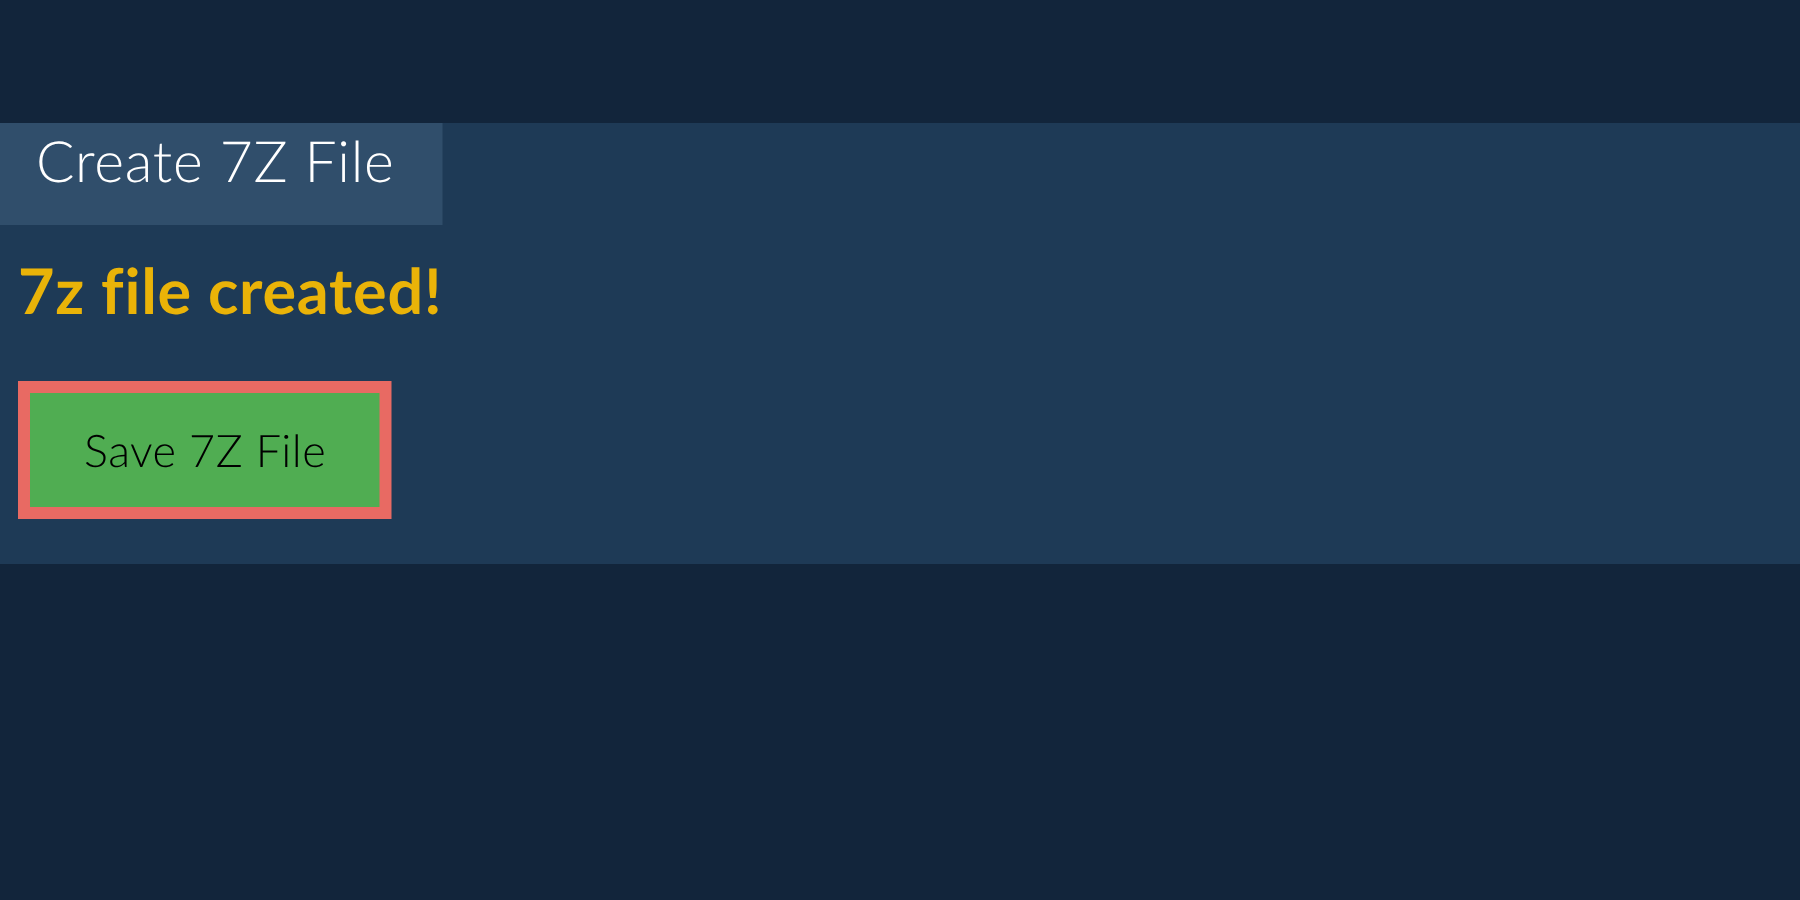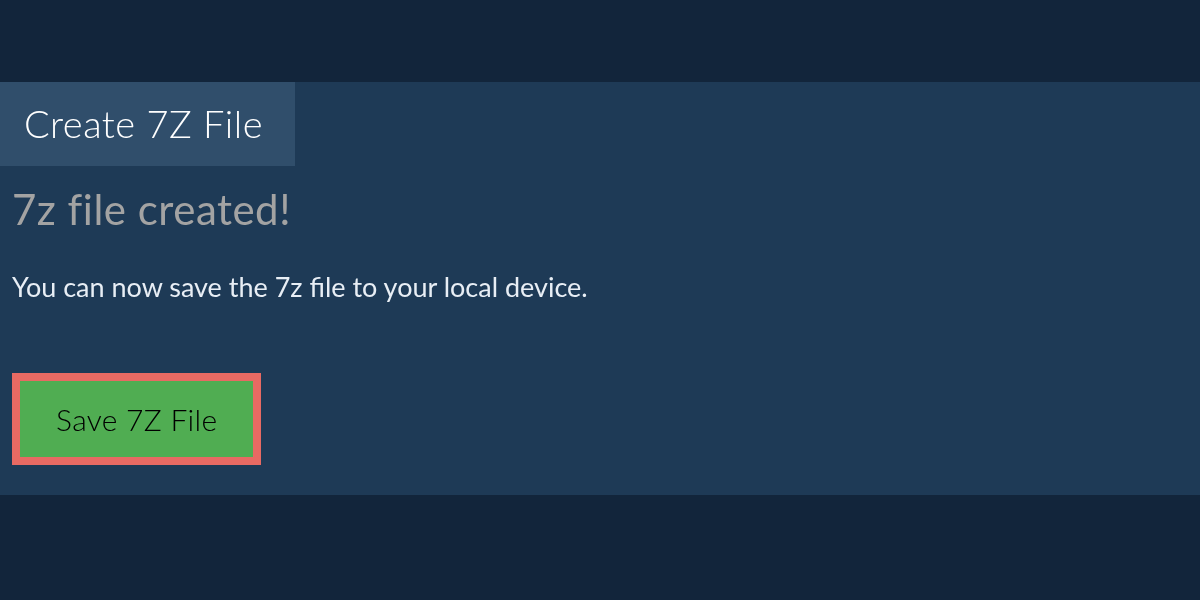--- a/index.html
+++ b/index.html
@@ -21,36 +21,36 @@
       padding-top: 82px;
     }
     .main-panel {
       background-color: #1e3a56;
       width: 100%;
       padding: 0 0 30px 0;
     }
     .tab-header {
       display: inline-block;
       background-color: #304e6b;
-      padding: 18px 32px 20px 24px;
+      padding: 2px 32px 20px 24px;
       margin: 0;
     }
     .tab-header-text {
       font-size: 38px;
       font-weight: 300;
       color: #ffffff;
       letter-spacing: 0.5px;
     }
     .content {
       padding: 18px 12px 0 12px;
     }
     .status-heading {
       font-size: 42px;
-      font-weight: 400;
-      color: #a3a3a3;
+      font-weight: 700;
+      color: #eab308;
       margin-bottom: 36px;
       letter-spacing: 0.5px;
     }
     .status-description {
       font-size: 27px;
       font-weight: 400;
       color: #e8eef5;
       margin-bottom: 70px;
     }
     .button-row {
@@ -90,21 +90,20 @@
 </head>
 <body>
 
 <div class="outer-container">
   <div class="main-panel">
     <div class="tab-header">
       <span class="tab-header-text">Create 7Z File</span>
     </div>
     <div class="content">
       <h1 class="status-heading">7z file created!</h1>
-      <p class="status-description">You can now save the 7z file to your local device.</p>
       <div class="button-row">
         <div class="save-btn-wrapper">
           <button class="save-btn">Save 7Z File</button>
         </div>
       </div>
     </div>
   </div>
 </div>
 
 </body></html>

